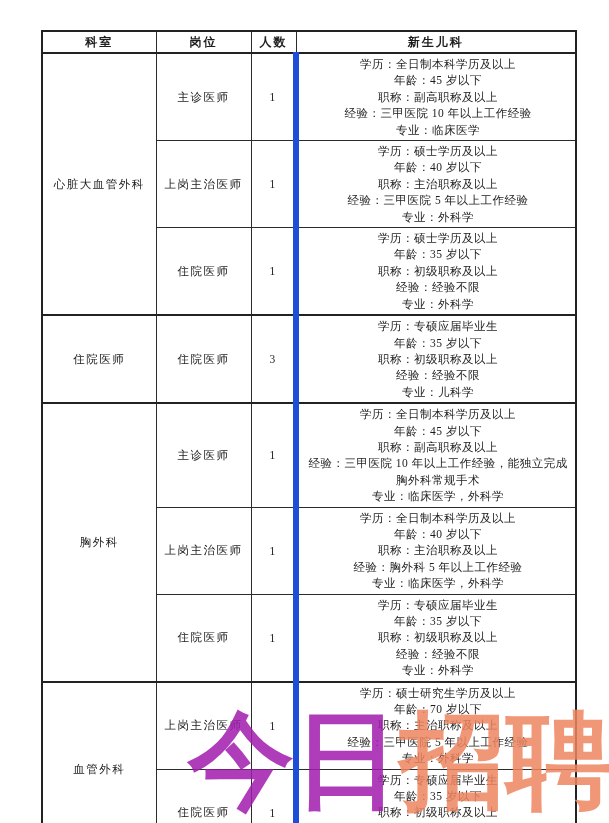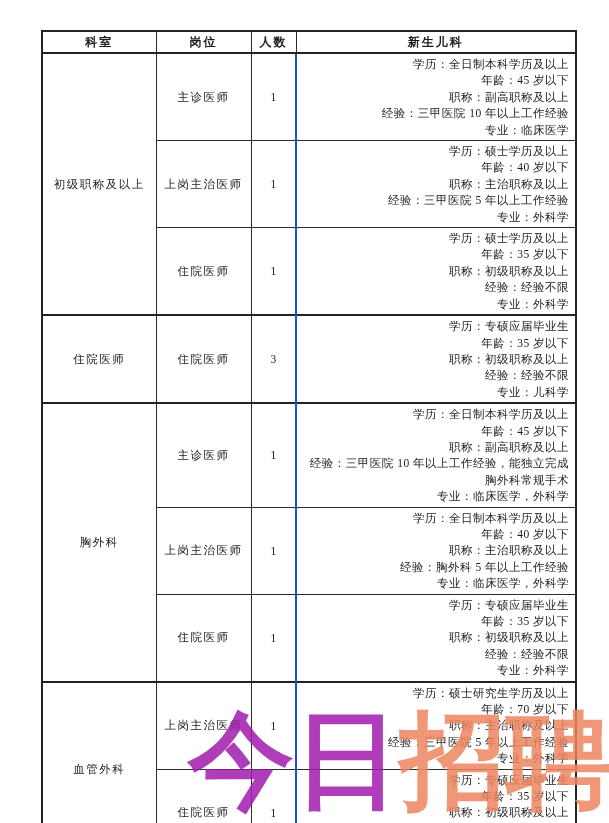--- a/index.html
+++ b/index.html
@@ -34,27 +34,27 @@
     letter-spacing: 2px;
   }
   td.dept, td.pos, td.cnt {
     text-align: center;
     font-size: 11.5px;
     letter-spacing: 1.5px;
     margin-top: 36px;
   }
   td.cnt { letter-spacing: 0; }
   td.cond {
-    border-left: 2px solid #1d4ed8;
+    border-left: 6px solid #1d4ed8;
     font-size: 11.5px;
     line-height: 16.4px;
     letter-spacing: 0.5px;
     padding: 2px 6px 2px 8px;
     white-space: pre-line;
-    text-align: right;
+    text-align: center;
     vertical-align: middle;
   }
   tr.section-start td { border-top: 2px solid #222; }
   .watermark {
     position: absolute;
     left: 188px;
     top: 704px;
     font-family: "Liberation Sans", "DejaVu Sans", sans-serif;
     font-weight: bold;
     font-size: 106px;
@@ -81,21 +81,21 @@
     </colgroup>
     <tbody>
         <tr style="height:20px">
       <th>科室</th>
       <th>岗位</th>
       <th>人数</th>
       <th>新生儿科</th>
     </tr>
 
     <tr style="height:85px" class="section-start">
-      <td class="dept" rowspan="3">初级职称及以上</td>
+      <td class="dept" rowspan="3">心脏大血管外科</td>
       <td class="pos">主诊医师</td>
       <td class="cnt">1</td>
       <td class="cond">学历：全日制本科学历及以上
 年龄：45 岁以下
 职称：副高职称及以上
 经验：三甲医院 10 年以上工作经验
 专业：临床医学</td>
     </tr>
     <tr style="height:83px">
       <td class="pos">上岗主治医师</td>

